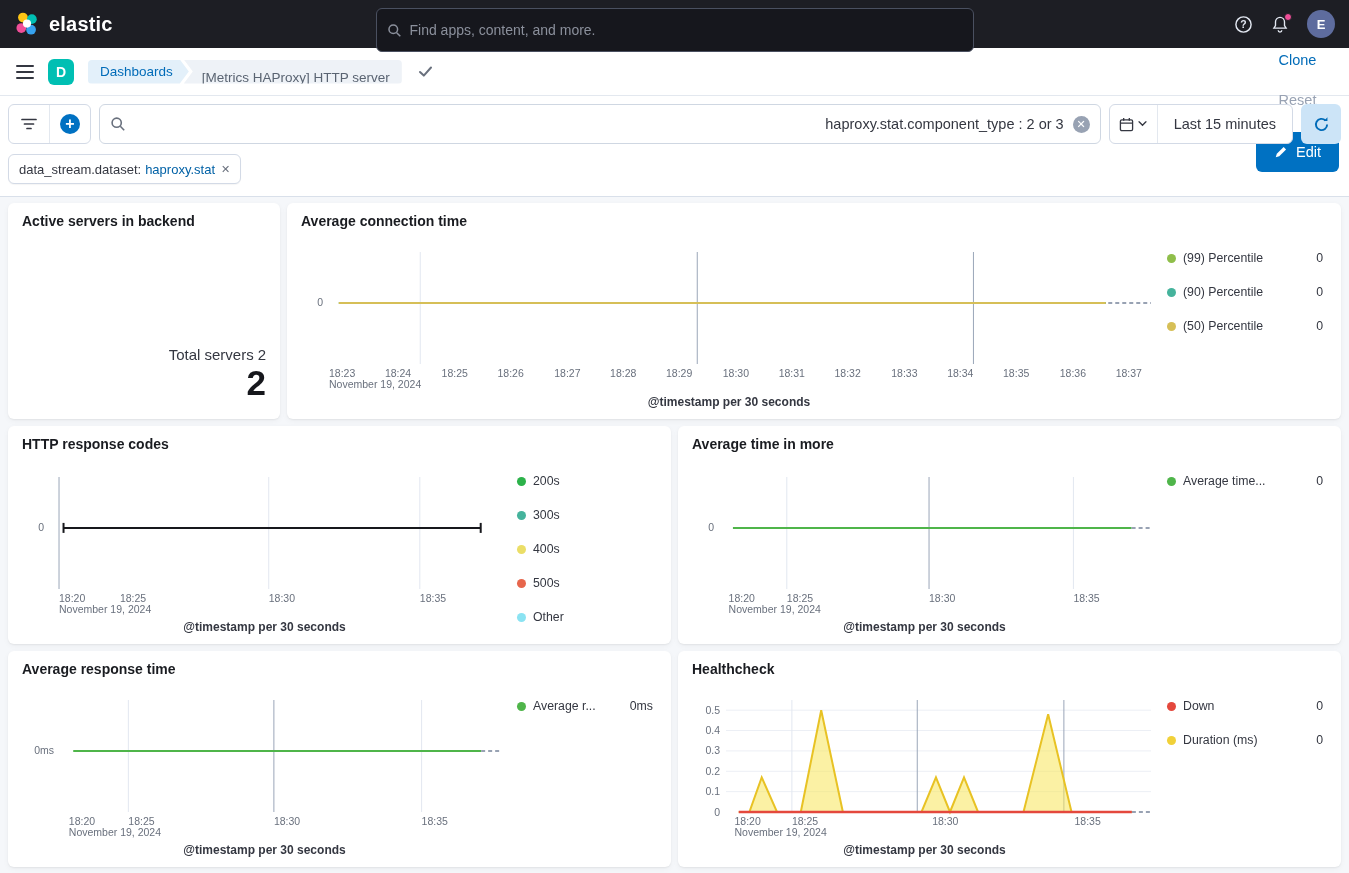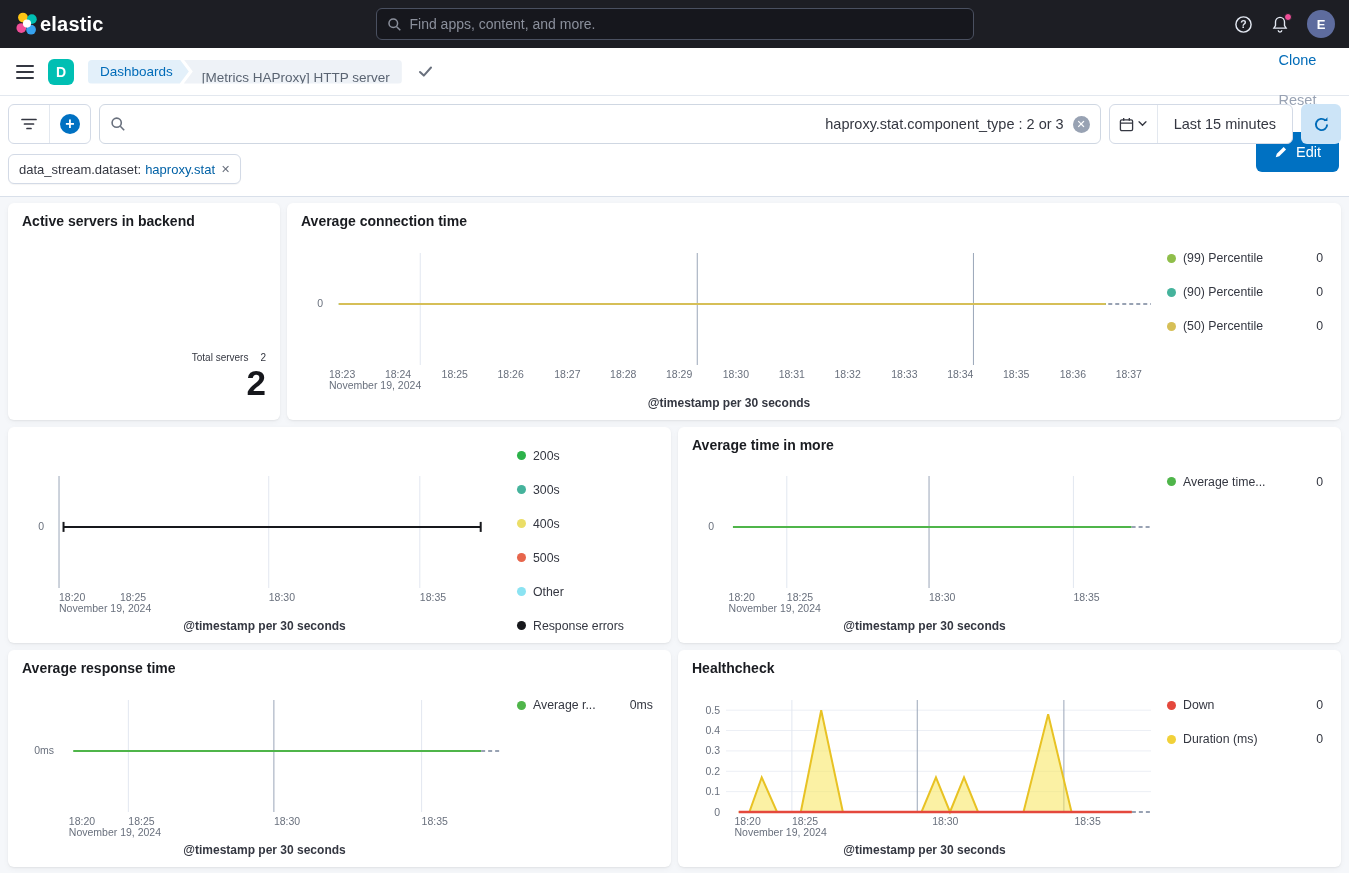--- a/index.html
+++ b/index.html
@@ -3,23 +3,23 @@
 <meta charset="utf-8">
 <style>
   * { box-sizing: border-box; margin: 0; padding: 0; }
   html,body { width: 1349px; height: 873px; overflow: hidden; }
   body { font-family: "Liberation Sans", "DejaVu Sans", sans-serif; background: #fff; color: #343741; }
   button { background: none; border: none; font: inherit; color: inherit; cursor: pointer; }
   input { font: inherit; outline: none; }
 
   
   .topbar { position: relative; height: 48px; background: #1d1e24; display: flex; align-items: center; justify-content: space-between; padding: 0 14px; }
-  .brand { display: flex; align-items: center; cursor: pointer; }
+  .brand { display: flex; align-items: center; gap: 9px; cursor: pointer; }
   .brand-txt { color: #fff; font-size: 20px; font-weight: 600; letter-spacing: .2px; }
-  .gsearch { position: absolute; left: 50%; top: 8px; transform: translateX(-50%); width: 598px; height: 32px; background: #16171d; border: 1px solid #4a5060; border-radius: 6px; display: flex; align-items: center; gap: 8px; padding: 0 10px; }
+  .gsearch { position: absolute; left: 50%; top: 8px; transform: translateX(-50%); width: 598px; height: 44px; background: #16171d; border: 1px solid #4a5060; border-radius: 6px; display: flex; align-items: center; gap: 8px; padding: 0 10px; }
   .gsearch input { flex: 1; background: transparent; border: none; color: #dfe5ef; font-size: 14px; }
   .gsearch input::placeholder { color: #8b909c; }
   .topicons { display: flex; align-items: center; gap: 18px; }
   .iconbtn { position: relative; display: flex; align-items: center; justify-content: center; }
   .notif-dot { position: absolute; top: -2px; right: -3px; width: 8px; height: 8px; border-radius: 50%; background: #f04e98; border: 1.5px solid #1d1e24; }
   .avatar { width: 28px; height: 28px; border-radius: 50%; background: #5e6c9e; color: #fff; font-size: 13px; font-weight: 700; display: flex; align-items: center; justify-content: center; }
 
   
   .navbar { height: 48px; background: #fff; border-bottom: 1px solid #e3e8ef; display: flex; align-items: center; padding: 0 10px 0 16px; gap: 14px; }
   .space-badge { width: 26px; height: 26px; border-radius: 6px; background: #00bfb3; color: #fff; font-size: 14px; font-weight: 700; display: flex; align-items: center; justify-content: center; cursor: pointer; }
@@ -67,21 +67,21 @@
   .chart-canvas svg text { font-family: "Liberation Sans", sans-serif; font-size: 10.5px; fill: #69707d; }
   .axis-title { text-align: center; font-size: 12px; font-weight: 700; color: #343741; padding: 1px 0 6px; }
   .legend { flex: none; list-style: none; padding: 22px 2px 0 8px; display: flex; flex-direction: column; gap: 20px; text-align: right; }
   .lg170 { width: 170px; }
   .lg150 { width: 150px; }
   .legend-item { display: flex; align-items: center; gap: 7px; font-size: 12.3px; color: #343741; cursor: pointer; }
   .legend-item .dot { width: 9px; height: 9px; border-radius: 50%; flex: none; }
   .legend-item .llab { white-space: nowrap; overflow: hidden; text-overflow: ellipsis; }
   .legend-item .lval { margin-left: auto; padding-right: 4px; }
   .metric-body { flex: 1; display: flex; flex-direction: column; justify-content: flex-end; align-items: flex-end; padding: 0 14px 16px; }
-  .metric-line { display: flex; gap: 12px; font-size: 10px; color: #343741; }
+  .metric-line { display: flex; gap: 4px; font-size: 15px; color: #343741; }
   .metric-big { font-size: 35px; font-weight: 700; color: #16171c; line-height: 1.15; }
 </style>
 </head>
 <body>
 
 <div class="app">
 
   <header class="topbar">
     <div class="brand">
       <svg width="26" height="26" viewBox="0 0 32 32">
@@ -269,20 +269,21 @@
                 <span class="llab">(50) Percentile</span>
                 <span class="lval">0</span>
               </li>
             </ul>
         </div>
       </section>
     </div>
 
     <div class="row row2">
       <section class="panel">
+        <h3 class="panel-title">HTTP response codes</h3>
         <div class="chart-row">
           <div class="chart-col">
             <div class="chart-canvas"><svg width="489" height="150">
                   <line x1="39.019999999999996" x2="39.019999999999996" y1="8" y2="120" stroke="#9aa6b8"></line>
                   <line x1="248.73499999999999" x2="248.73499999999999" y1="8" y2="120" stroke="#e2e7f0"></line>
                   <line x1="399.82" x2="399.82" y1="8" y2="120" stroke="#e2e7f0"></line>
                   <polyline points="43.53,58.909090909090914 460.705,58.909090909090914" fill="none" stroke="#2cb24a" stroke-width="2"></polyline>
                   <polyline points="43.53,58.909090909090914 460.705,58.909090909090914" fill="none" stroke="#45b39c" stroke-width="2"></polyline>
                   <polyline points="43.53,58.909090909090914 460.705,58.909090909090914" fill="none" stroke="#ebde67" stroke-width="2"></polyline>
                   <polyline points="43.53,58.909090909090914 460.705,58.909090909090914" fill="none" stroke="#e7664c" stroke-width="2"></polyline>

